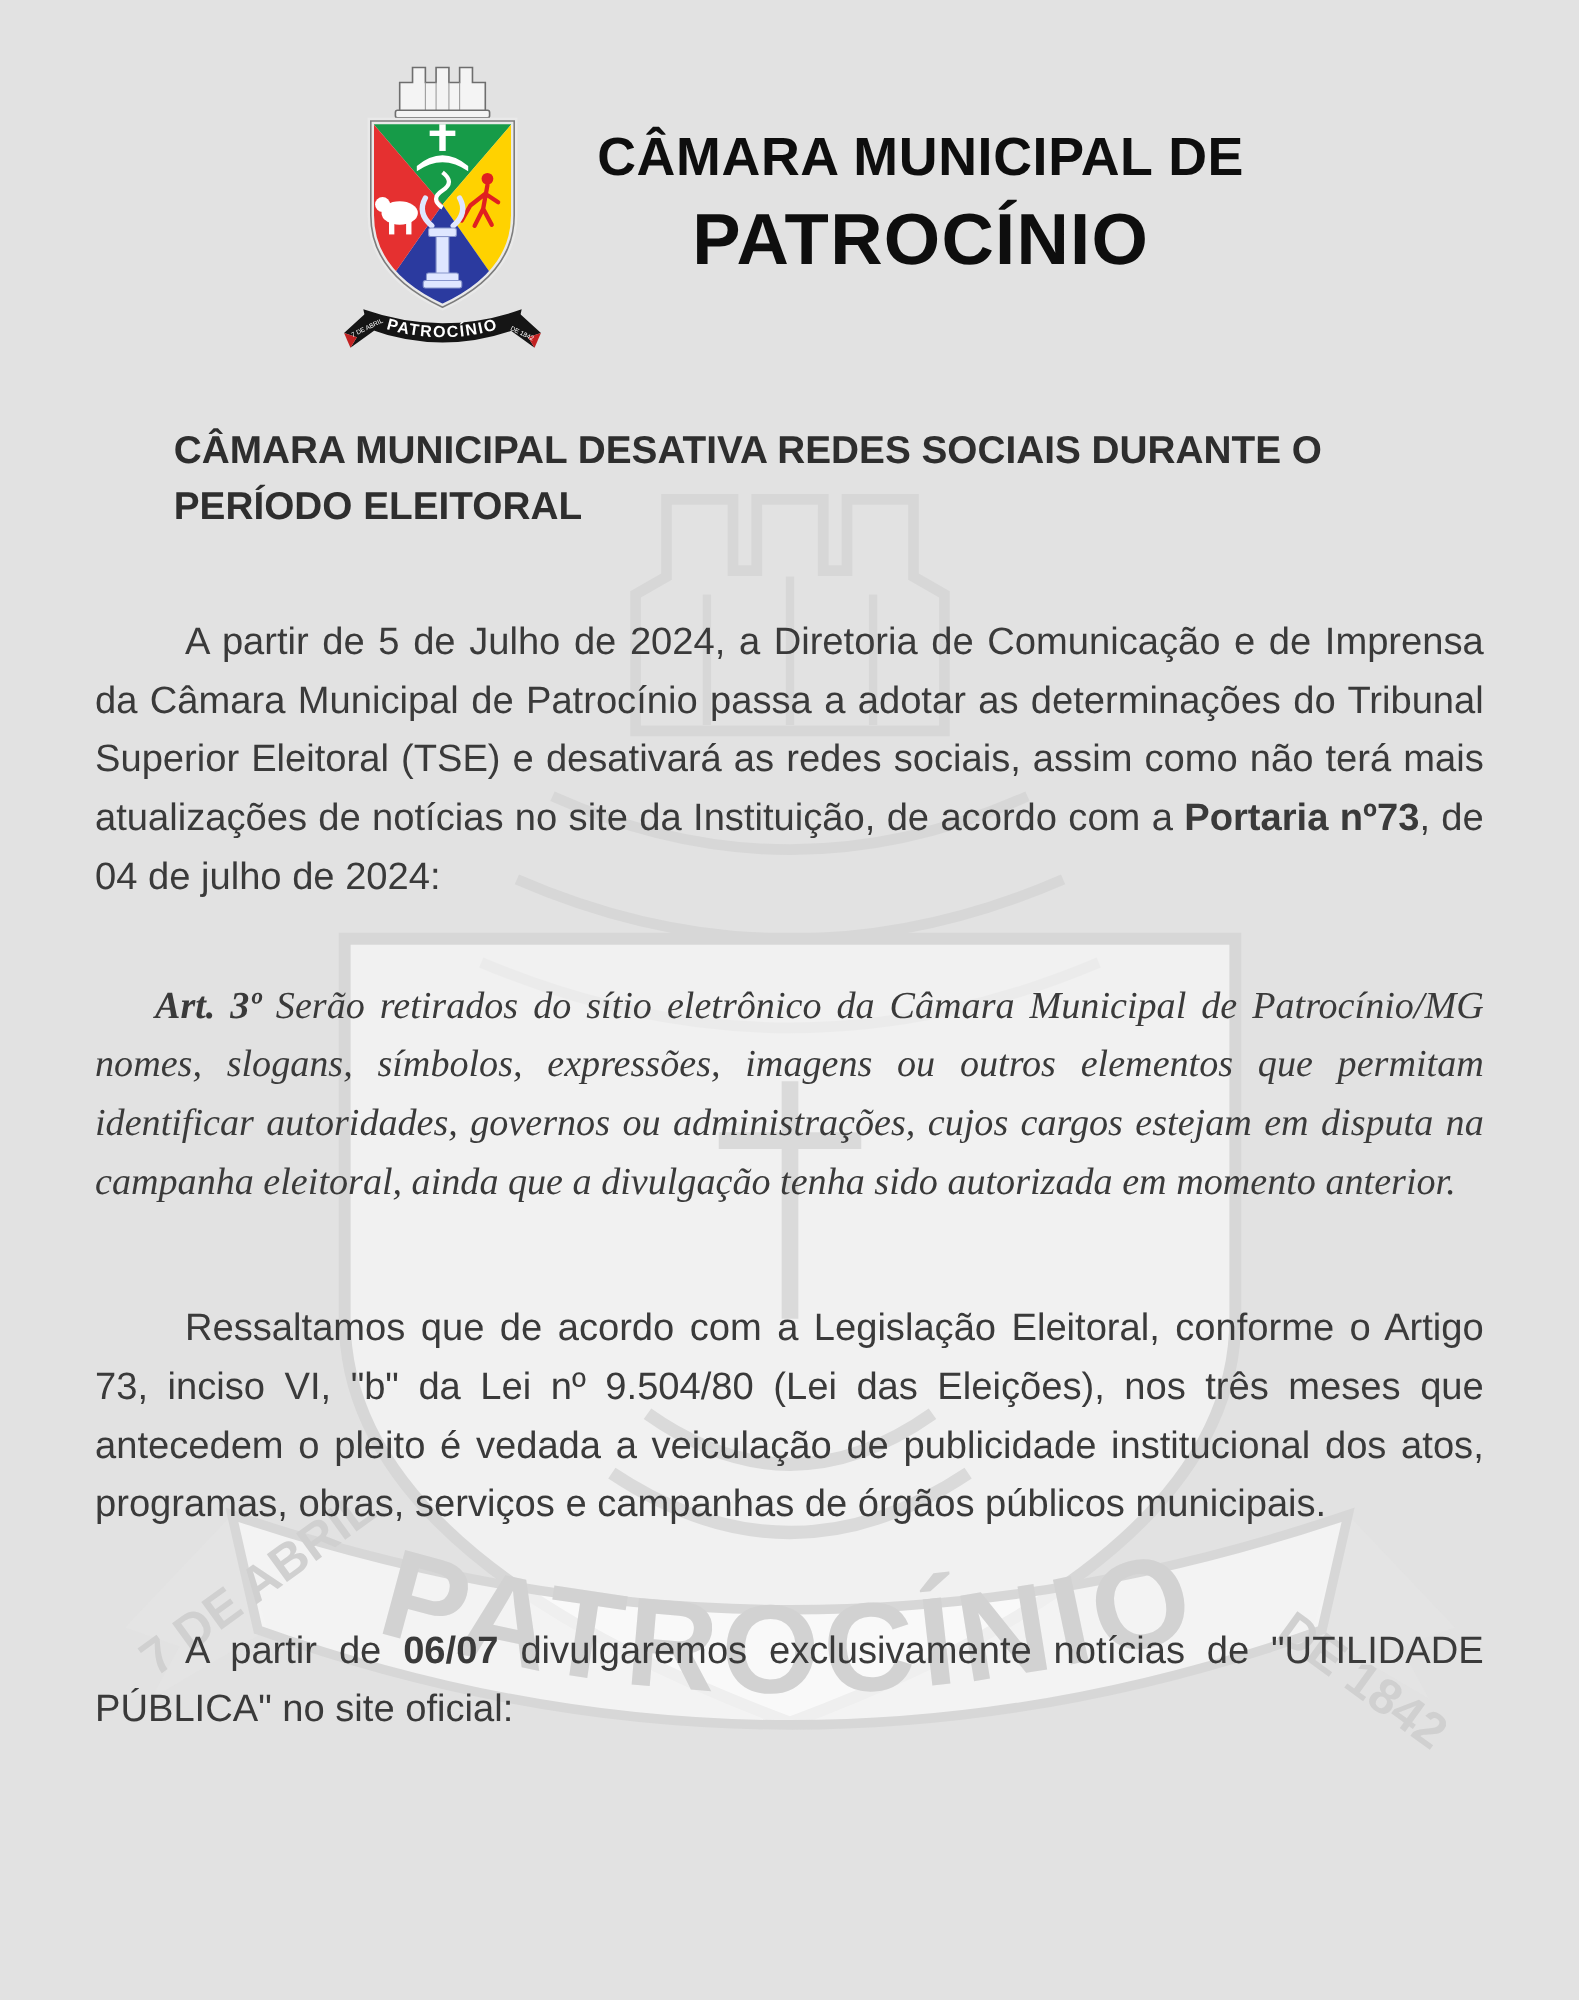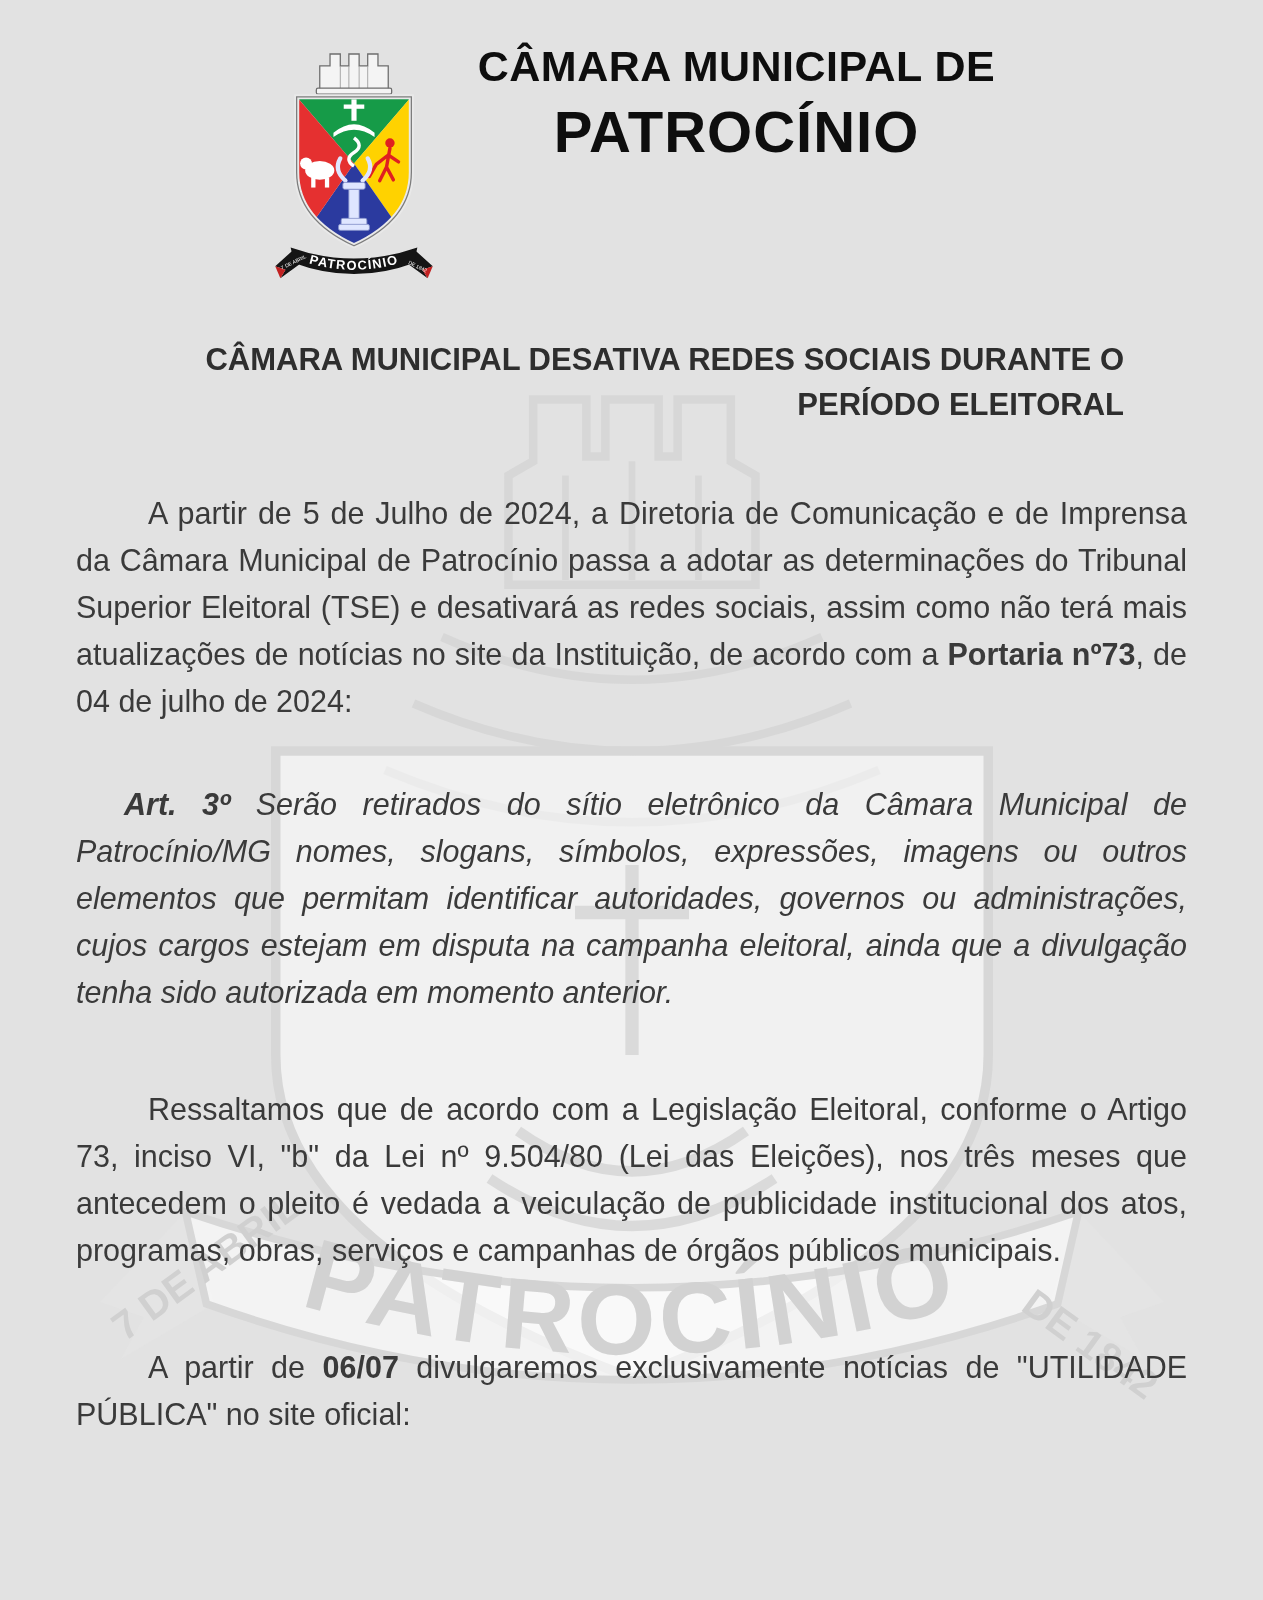--- a/index.html
+++ b/index.html
@@ -20,21 +20,21 @@
     pointer-events:none;
   }
   .page{
     position:relative;
     z-index:2;
     width:100%;height:100%;
   }
   .header{
     display:flex;
     justify-content:center;
-    align-items:flex-start;
+    align-items:center;
     gap:38px;
     padding-top:42px;
   }
   .crest-box{width:172px;height:244px;flex:0 0 auto;}
   .org{
     text-align:center;
     color:#0e0e0e;
     font-weight:800;
     line-height:1.15;
   }
@@ -44,41 +44,41 @@
     margin-top:92px;
     text-align:center;
     font-size:48px;
     font-weight:800;
     color:#2e2e2e;
     letter-spacing:-.5px;
   }
   .notice-subtitle{
     margin:52px auto 0;
     max-width:985px;
-    text-align:right;
+    text-align:left;
     font-size:31px;
     font-weight:700;
     color:#2e2e2e;
     line-height:1.45;
   }
   .body-text{
     padding:0 76px;
     margin-top:4px;
   }
   .body-text p{
     margin:0;
     font-size:30.5px;
     line-height:47px;
     text-align:justify;
     color:#3a3a3a;
   }
   p.para{ text-indent:72px; }
   p.article{ text-indent:48px; font-style:italic; }
   .sp1{ margin-top:62px !important; }
-  .sp2{ margin-top:56px !important; }
+  .sp2{ margin-top:56px !important;font-family:Liberation Serif, serif; }
   .sp3{ margin-top:70px !important; }
   .b{ font-weight:700; font-style:normal; }
   .bi{ font-weight:700; font-style:italic; }
 </style>
 </head>
 <body>
 
 <svg width="0" height="0" style="position:absolute">
   <defs>
     <symbol id="crest" viewBox="0 0 200 285">

